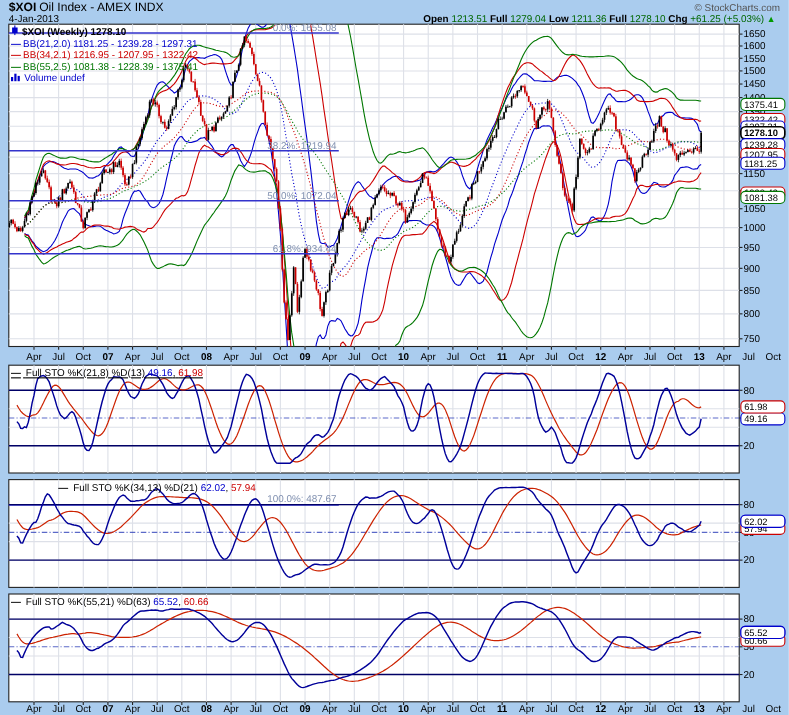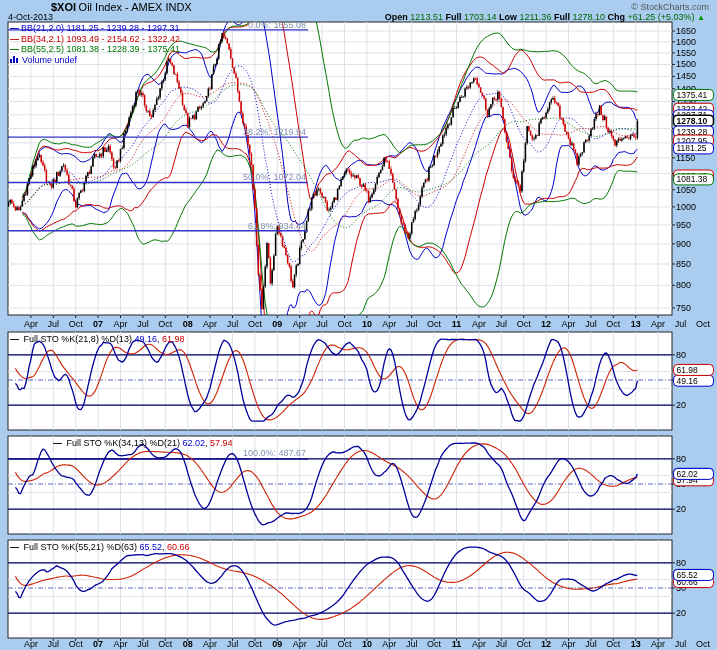--- a/index.html
+++ b/index.html
@@ -1,21 +1,21 @@
 <!DOCTYPE html>
 <html><head>
 <meta charset="utf-8">
 <style>
   html,body{margin:0;padding:0;}
   body{font-family:"Liberation Sans",sans-serif;}
   #stage{position:relative;width:717px;height:650px;background:#AACCEE;overflow:hidden;}
   #cv{position:absolute;left:0;top:0;}
   svg text{font-family:"Liberation Sans",sans-serif;}
   .ov{position:absolute;white-space:nowrap;font-size:9px;color:#000;}
-  .sym{font-size:11px;font-weight:bold;margin-left:43px;}
+  .sym{font-size:11px;font-weight:bold;}
   .idx{font-size:11px;}
   .credit{color:#555;text-align:right;}
   .q b{color:#000;}
   .q .v{color:#006600;}
   .q .arrow{color:#009900;font-size:8px;}
   .lg{line-height:10.5px;font-size:9px;}
   .lg .row{display:flex;align-items:center;}
   .mk{font-weight:bold;margin-right:2px;}
   .c-blue{color:#0000CC;} .c-red{color:#CC0000;} .c-green{color:#007700;}
   .mainlg{font-weight:bold;color:#000;}
@@ -1186,62 +1186,71 @@
         <line x1="658.0999999999999" y1="315" x2="658.0999999999999" y2="318" stroke="#222" stroke-width="1"></line>
         <line x1="658.0999999999999" y1="638" x2="658.0999999999999" y2="641" stroke="#222" stroke-width="1"></line>
       </g>
     </svg>
 
   <div class="ov" style="left:8px;top:1px;">
     <span class="sym">$XOI</span>
     <span class="idx">Oil Index - AMEX INDX</span>
   </div>
   <div class="ov credit" style="right:8px;top:2px;">© StockCharts.com</div>
-  <div class="ov" style="left:8px;top:12px;">4-Oct-2013</div>
+  <div class="ov" style="left:8px;top:12px;">4-Jan-2013</div>
 
   <div class="ov q" style="right:12px;top:12px;">
     <b>Open</b>
     <span class="v">1213.51</span>
     <b>Full</b>
-    <span class="v">1703.14</span>
+    <span class="v">1279.04</span>
     <b>Low</b>
     <span class="v">1211.36</span>
     <b>Full</b>
     <span class="v">1278.10</span>
     <b>Chg</b>
     <span class="v">+61.25 (+5.03%)</span>
     <span class="arrow">▲</span>
   </div>
 
   <div class="ov lg" style="left:10px;top:23px;">
+    <div class="row">
+      <span class="icon">
+        <svg width="7" height="9">
+            <line x1="3.5" y1="0" x2="3.5" y2="9" stroke="#0000CC" stroke-width="1"></line>
+            <rect x="1" y="2" width="5" height="5" fill="#0000CC"></rect>
+          </svg>
+      </span>
+      <span class="mainlg">$XOI (Weekly) 1278.10</span>
+    </div>
     <div class="row c-blue">
       <span class="mk">—</span>
       <span>BB(21,2.0) 1181.25 - 1239.28 - 1297.31</span>
     </div>
     <div class="row c-red">
       <span class="mk">—</span>
-      <span>BB(34,2.1) 1093.49 - 2154.62 - 1322.42</span>
+      <span>BB(34,2.1) 1216.95 - 1207.95 - 1322.42</span>
     </div>
     <div class="row c-green">
       <span class="mk">—</span>
       <span>BB(55,2.5) 1081.38 - 1228.39 - 1375.41</span>
     </div>
     <div class="row c-blue">
       <span class="icon">
         <svg width="9" height="8">
             <rect x="0" y="4" width="2" height="4" fill="#0000CC"></rect>
             <rect x="3" y="1" width="2" height="7" fill="#0000CC"></rect>
             <rect x="6" y="3" width="2" height="5" fill="#0000CC"></rect>
           </svg>
       </span>
       <span>Volume undef</span>
     </div>
   </div>
 
-  <div class="ov ph" style="left:10px;top:334px;">
+  <div class="ov ph" style="left:10px;top:334px;text-decoration:underline;">
     <span class="mk">—</span>
     <span>Full STO %K(21,8) %D(13)</span>
     <span class="c-blue">49.16</span><span>,</span>
     <span class="c-red">61.98</span>
   </div>
   <div class="ov ph" style="left:10px;top:438px;margin-left:43px;">
     <span class="mk">—</span>
     <span>Full STO %K(34,13) %D(21)</span>
     <span class="c-blue">62.02</span><span>,</span>
     <span class="c-red">57.94</span>

